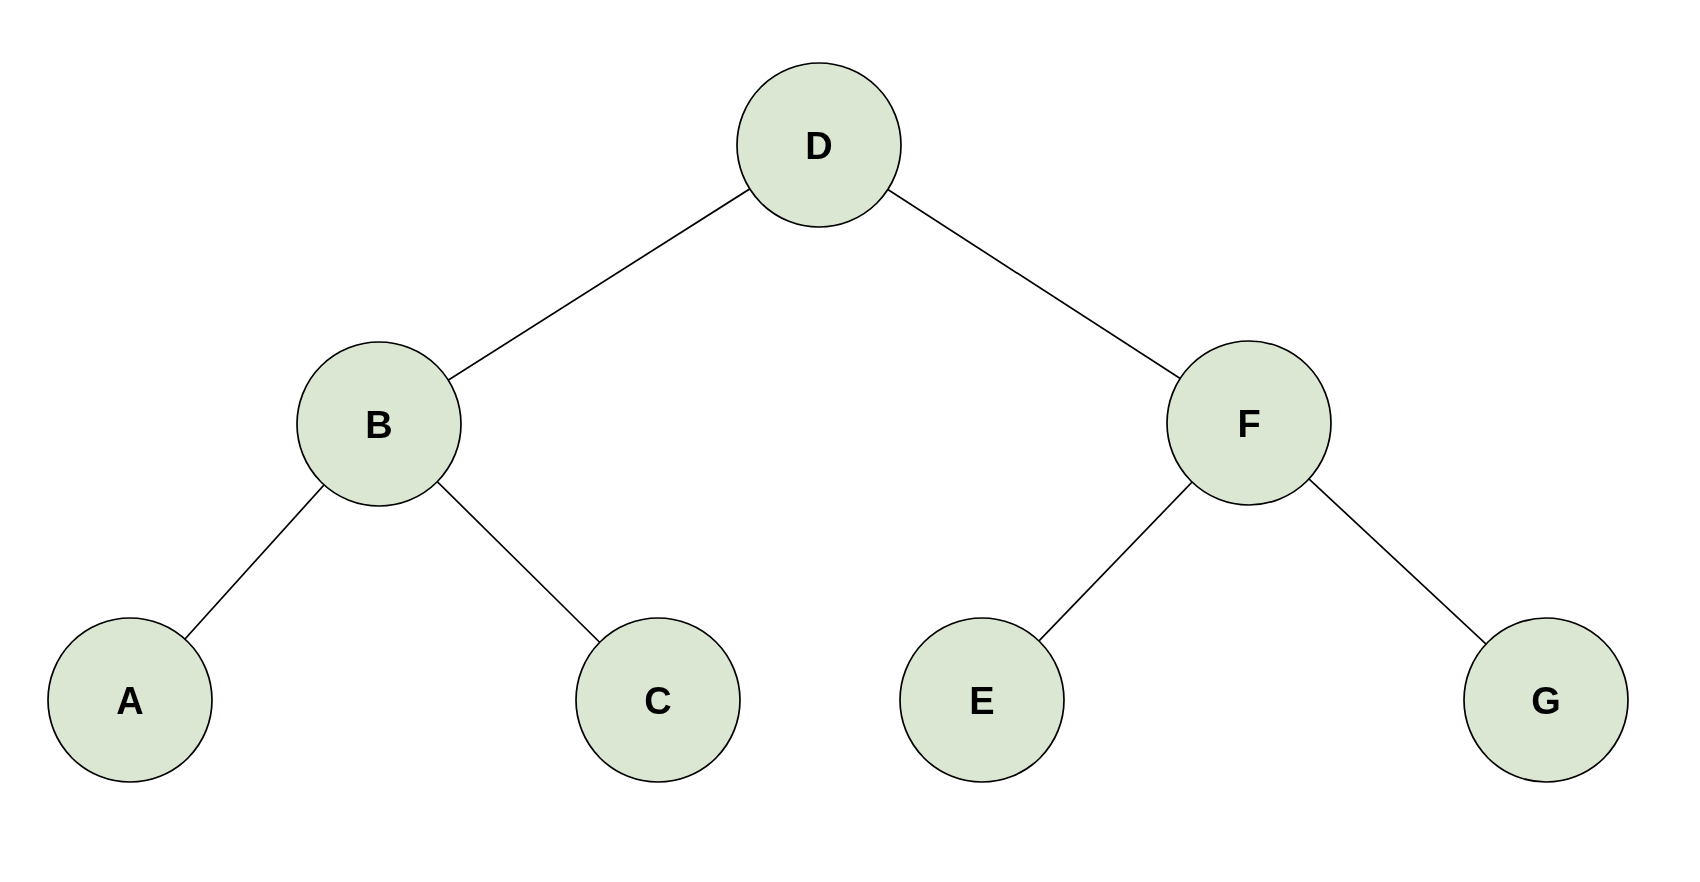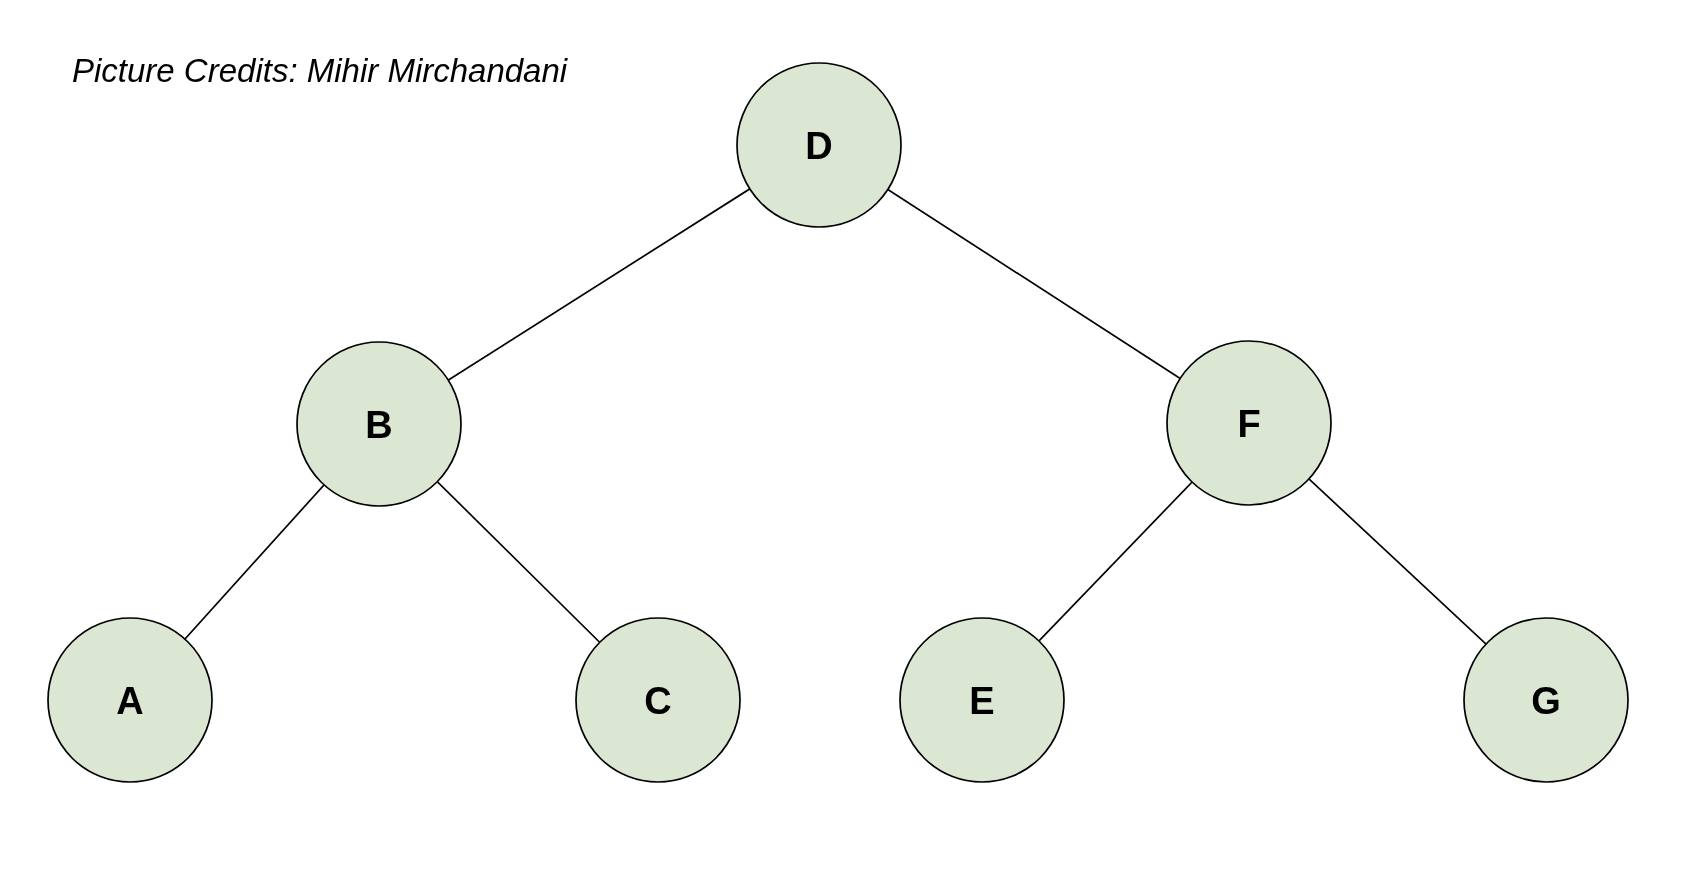--- a/index.html
+++ b/index.html
@@ -35,21 +35,20 @@
   .node-label {
     font-family: "Liberation Sans", sans-serif;
     font-weight: bold;
     font-size: 38px;
   }
 </style>
 </head>
 <body>
 
 <div class="stage">
-  <div class="credit">Picture Credits: Mihir Mirchandani</div>
   <svg class="tree" id="tree-svg" xmlns="http://www.w3.org/2000/svg" viewBox="0 0 1700 882">
       <line x1="819" y1="145" x2="379" y2="424" stroke="#000000" stroke-width="1.7"></line>
       <line x1="819" y1="145" x2="1249" y2="423" stroke="#000000" stroke-width="1.7"></line>
       <line x1="379" y1="424" x2="130" y2="700" stroke="#000000" stroke-width="1.7"></line>
       <line x1="379" y1="424" x2="658" y2="700" stroke="#000000" stroke-width="1.7"></line>
       <line x1="1249" y1="423" x2="982" y2="700" stroke="#000000" stroke-width="1.7"></line>
       <line x1="1249" y1="423" x2="1546" y2="700" stroke="#000000" stroke-width="1.7"></line>
       <g>
         <circle cx="819" cy="145" r="82" fill="#dbe7d3" stroke="#000000" stroke-width="1.7"></circle>
         <text x="819" y="145" dy="0.36em" text-anchor="middle" fill="#000000" class="node-label">D</text>

